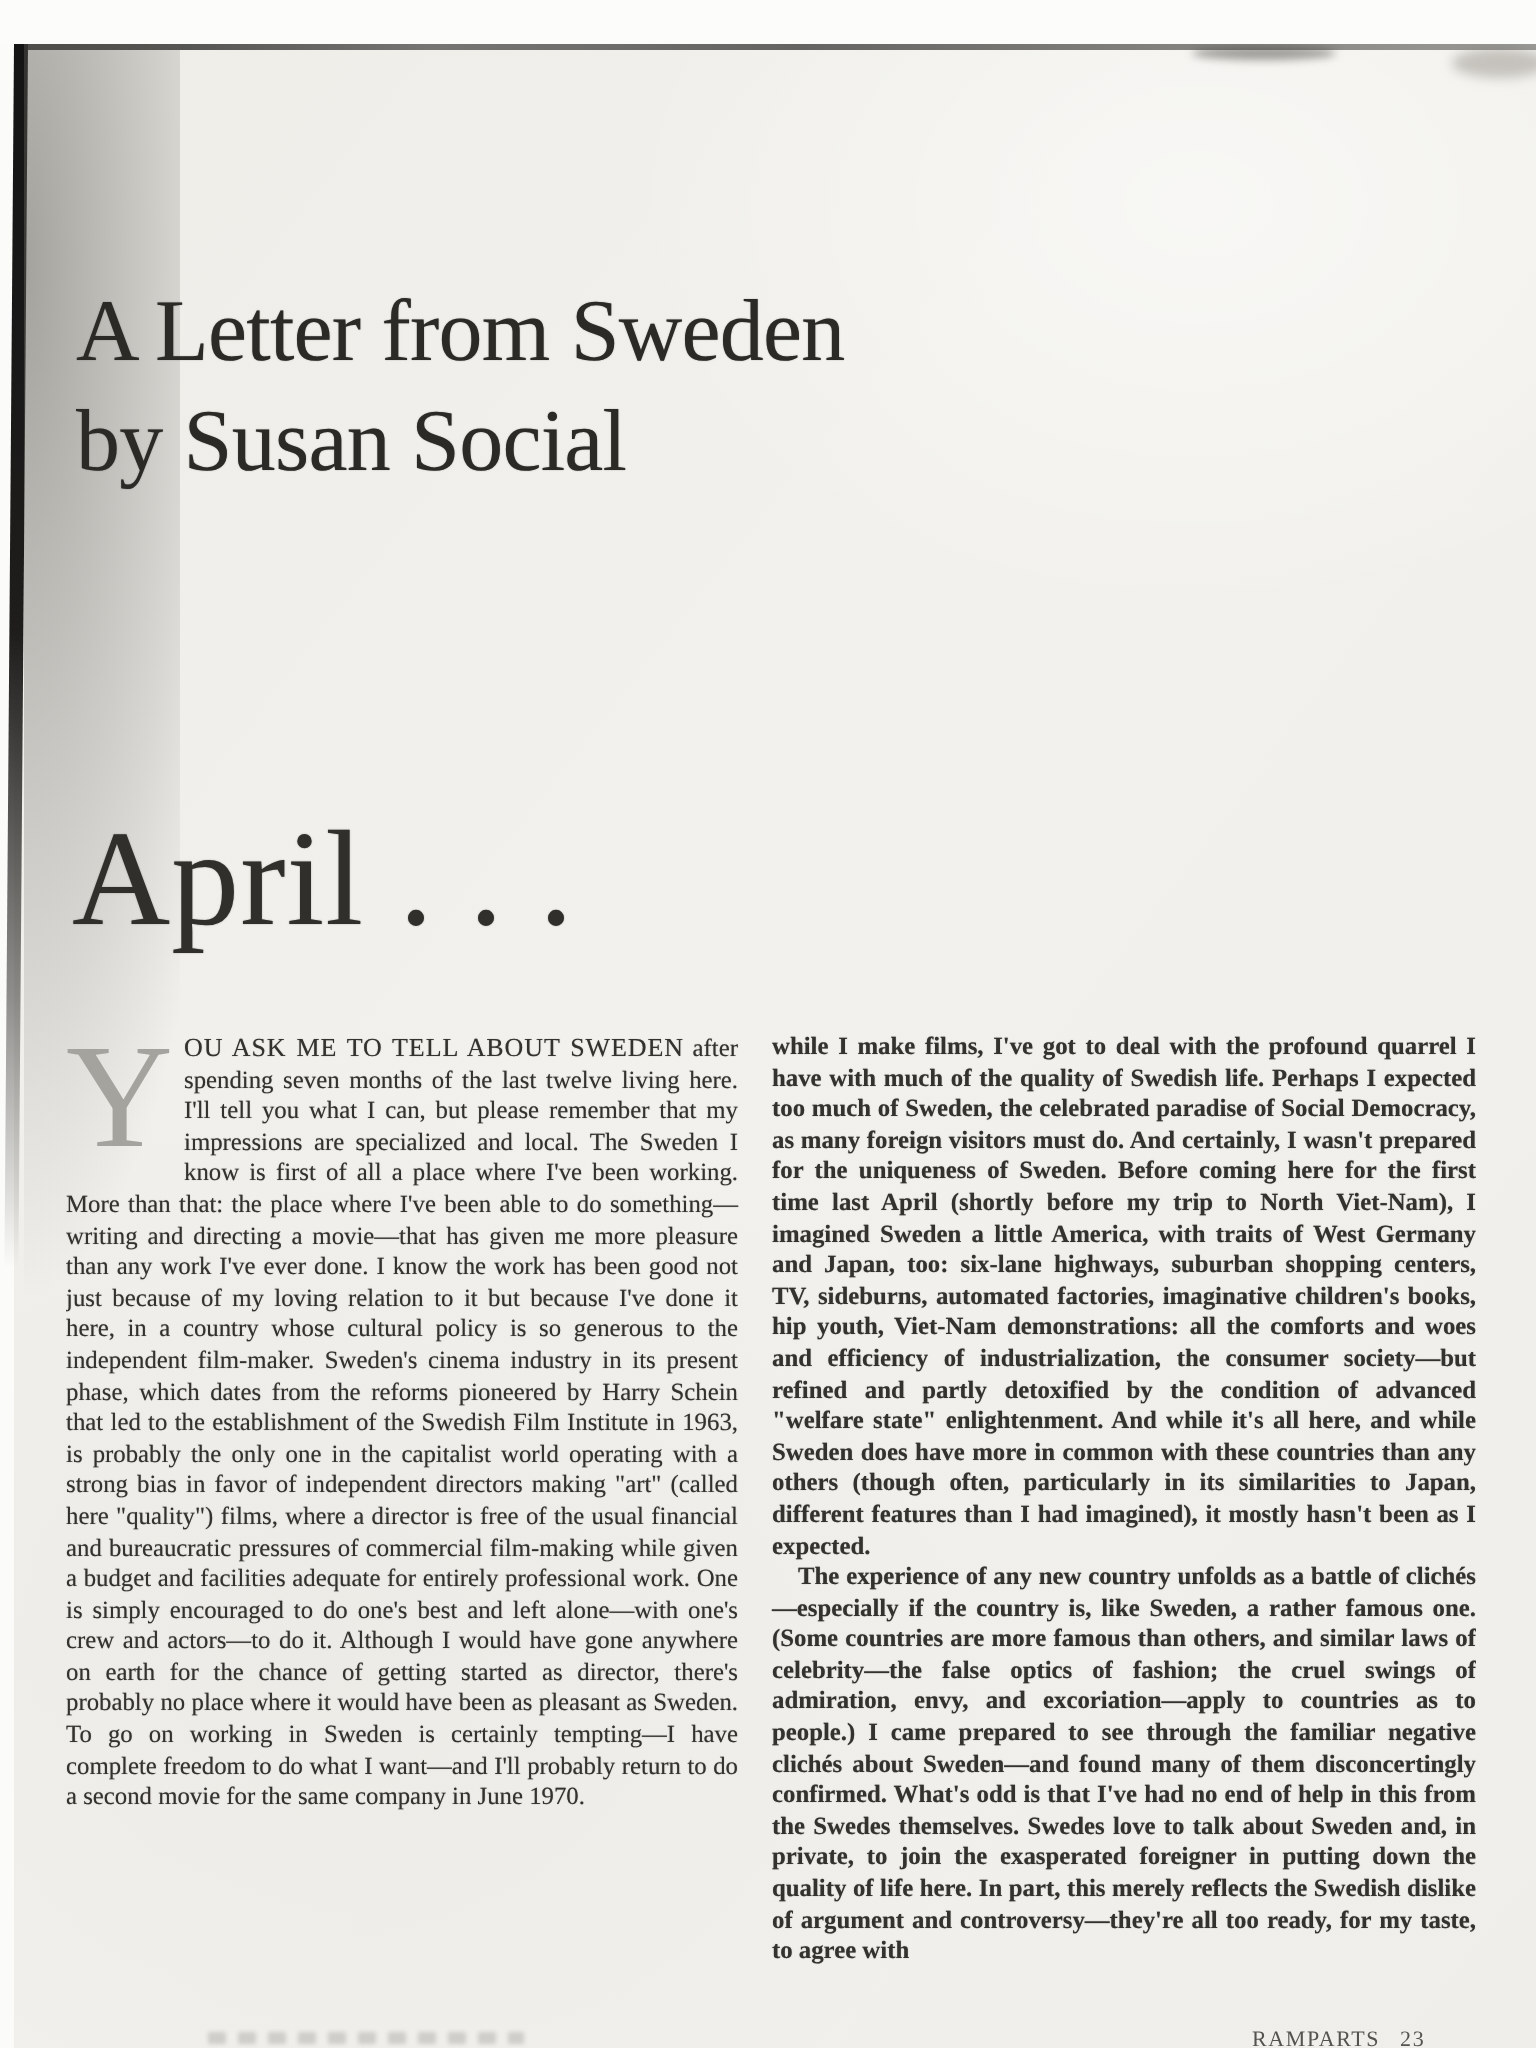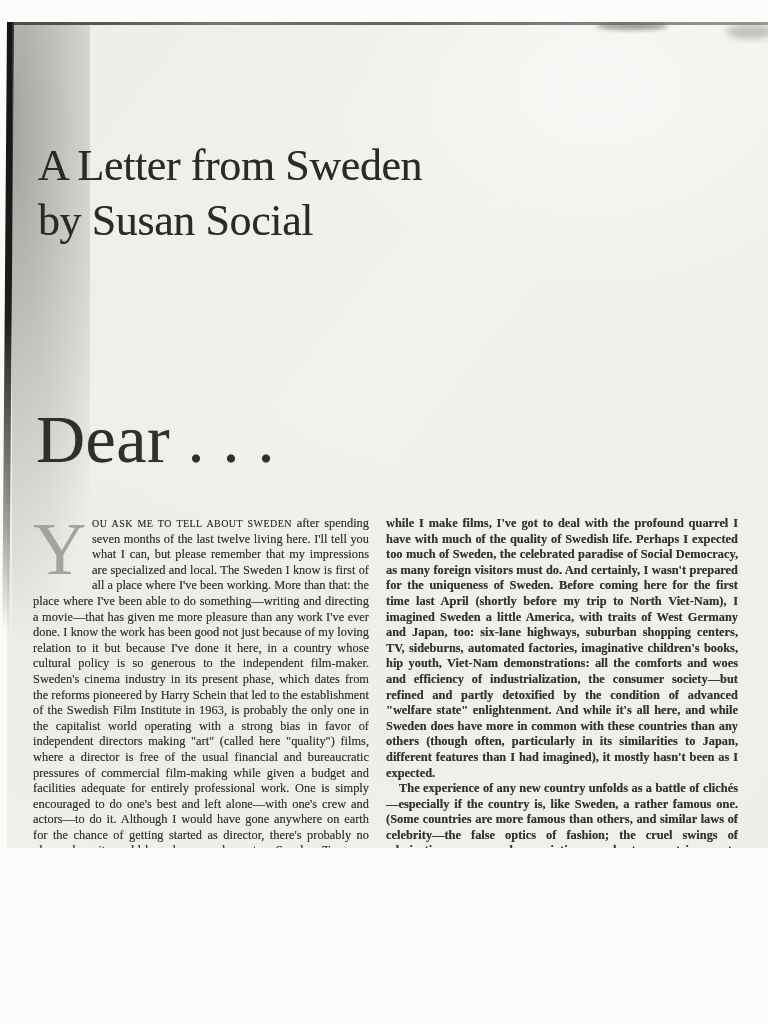--- a/index.html
+++ b/index.html
@@ -1,20 +1,20 @@
 <!DOCTYPE html>
 <html><head>
 <meta charset="utf-8">
 <style>
   * { margin:0; padding:0; box-sizing:border-box; }
   html,body { width:768px; height:1024px; overflow:hidden; background:#fcfcfb; }
   body { font-family:"Liberation Serif", serif; position:relative; }
 
   .paper {
-    position:absolute; left:0; top:22px; width:768px; height:826px;
+    position:absolute; left:0; top:22px; width:768px; height:1002px;
     background:
       radial-gradient(420px 300px at 78% 8%, rgba(255,255,255,.45), rgba(255,255,255,0) 70%),
       radial-gradient(500px 420px at 20% 80%, rgba(226,224,218,.35), rgba(226,224,218,0) 70%),
       linear-gradient(128deg, #eeede8 0%, #f2f1ed 45%, #efeeea 100%);
     overflow:hidden;
   }
 
   
   .scan-topline { position:absolute; top:0; left:0; right:0; height:3px;
     background:linear-gradient(to right,#2e2e2d,#6b6a68 28%,#585755 52%,#7b7a77 78%,#93928e); opacity:.92; }
@@ -41,21 +41,21 @@
   .columns { position:absolute; left:33px; top:494px; width:705px; height:508px;
     display:flex; gap:17px; overflow:hidden; }
   .col { color:#34322e; font-size:12.4px; line-height:15.6px; text-align:justify;
     text-shadow:0 0 .5px rgba(52,50,46,.55); }
   .col-left { width:336px; flex:0 0 336px; }
   .col-right { flex:1;font-weight:bold; }
   .para { margin:0; }
   .para.indent { text-indent:13px; }
   .dropcap { float:left; font-size:74px; line-height:56px; height:60px; width:52px;
     color:#a5a39e; margin:5px 7px 0 0; text-align:center; text-shadow:none; }
-  .smallcaps { font-size:10px; letter-spacing:.45px;margin-top:32px; }
+  .smallcaps { font-size:13px; letter-spacing:.45px;margin-top:32px; }
 
   
   .footer-right { position:absolute; left:626px; top:992px; font-size:11px; letter-spacing:.8px;
     color:#55534f; white-space:nowrap; }
   .footer-right .folio-num { margin-left:10px; }
 </style>
 </head>
 <body>
 
 <div class="paper">
@@ -64,21 +64,21 @@
   <div class="scan-leftbar"></div>
   <div class="scan-leftshadow"></div>
   <div class="smudge smudge-top"></div>
   <div class="smudge smudge-corner"></div>
 
   <h1 class="title">
     <span class="tline">A Letter from Sweden</span>
     <span class="tline">by Susan Social</span>
   </h1>
 
-  <div class="salutation">Dear . . .</div>
+  <div class="salutation">April . . .</div>
 
   <div class="columns">
     <div class="col col-left">
       <p class="para"><span class="dropcap">Y</span><span class="smallcaps">OU ASK ME TO TELL ABOUT SWEDEN</span><span> after spending seven months of the last twelve living here. I'll tell you what I can, but please remember that my impressions are specialized and local. The Sweden I know is first of all a place where I've been working. More than that: the place where I've been able to do something—writing and directing a movie—that has given me more pleasure than any work I've ever done. I know the work has been good not just because of my loving relation to it but because I've done it here, in a country whose cultural policy is so generous to the independent film-maker. Sweden's cinema industry in its present phase, which dates from the reforms pioneered by Harry Schein that led to the establishment of the Swedish Film Institute in 1963, is probably the only one in the capitalist world operating with a strong bias in favor of independent directors making "art" (called here "quality") films, where a director is free of the usual financial and bureaucratic pressures of commercial film-making while given a budget and facilities adequate for entirely professional work. One is simply encouraged to do one's best and left alone—with one's crew and actors—to do it. Although I would have gone anywhere on earth for the chance of getting started as director, there's probably no place where it would have been as pleasant as Sweden. To go on working in Sweden is certainly tempting—I have complete freedom to do what I want—and I'll probably return to do a second movie for the same company in June 1970.</span></p>
     </div>
     <div class="col col-right">
       <p class="para">while I make films, I've got to deal with the profound quarrel I have with much of the quality of Swedish life. Perhaps I expected too much of Sweden, the celebrated paradise of Social Democracy, as many foreign visitors must do. And certainly, I wasn't prepared for the uniqueness of Sweden. Before coming here for the first time last April (shortly before my trip to North Viet-Nam), I imagined Sweden a little America, with traits of West Germany and Japan, too: six-lane highways, suburban shopping centers, TV, sideburns, automated factories, imaginative children's books, hip youth, Viet-Nam demonstrations: all the comforts and woes and efficiency of industrialization, the consumer society—but refined and partly detoxified by the condition of advanced "welfare state" enlightenment. And while it's all here, and while Sweden does have more in common with these countries than any others (though often, particularly in its similarities to Japan, different features than I had imagined), it mostly hasn't been as I expected.</p>
       <p class="para indent">The experience of any new country unfolds as a battle of clichés—especially if the country is, like Sweden, a rather famous one. (Some countries are more famous than others, and similar laws of celebrity—the false optics of fashion; the cruel swings of admiration, envy, and excoriation—apply to countries as to people.) I came prepared to see through the familiar negative clichés about Sweden—and found many of them disconcertingly confirmed. What's odd is that I've had no end of help in this from the Swedes themselves. Swedes love to talk about Sweden and, in private, to join the exasperated foreigner in putting down the quality of life here. In part, this merely reflects the Swedish dislike of argument and controversy—they're all too ready, for my taste, to agree with</p>
     </div>
   </div>

